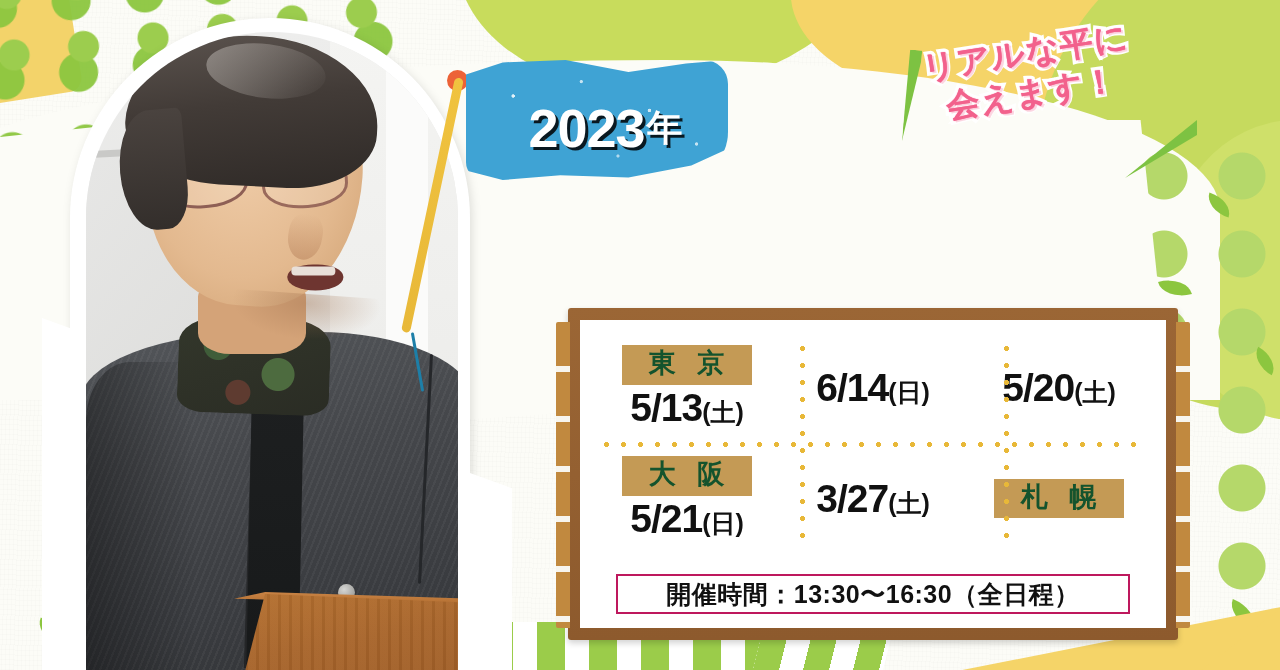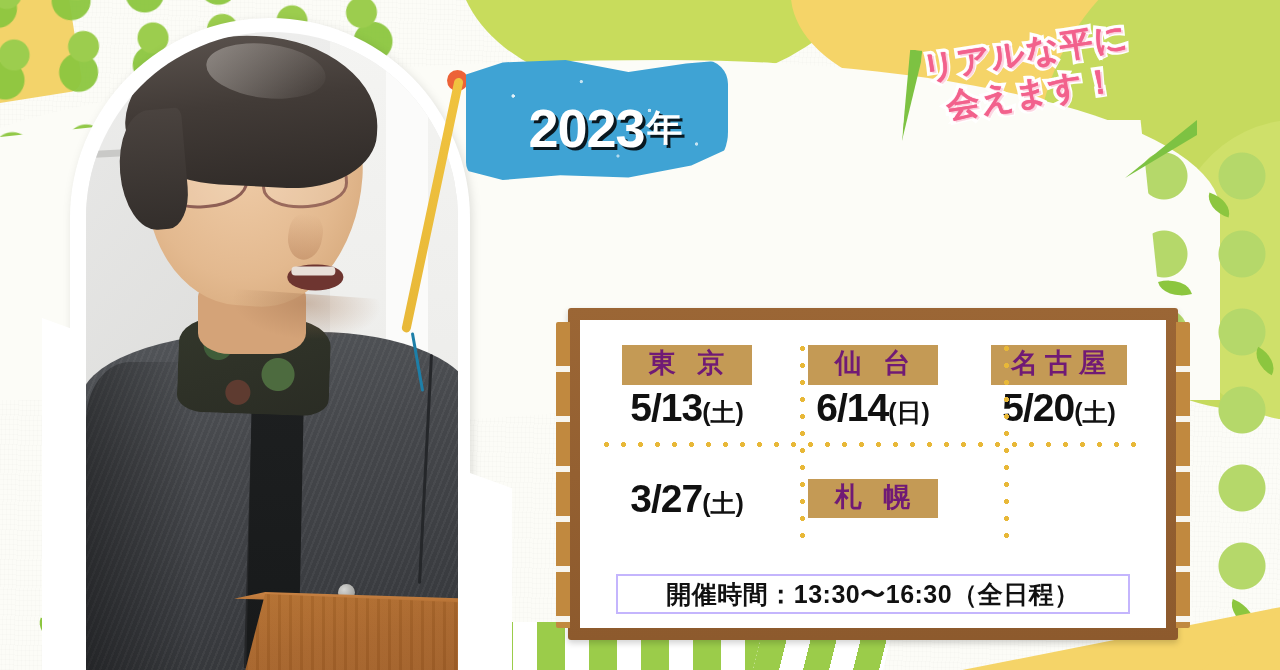--- a/index.html
+++ b/index.html
@@ -408,21 +408,21 @@
     display:grid;
     grid-template-columns:1fr 1fr 1fr;
     grid-template-rows:1fr 1fr;
   }
   .sched-cell {
     position:relative;
     display:flex; flex-direction:column;
     align-items:center; justify-content:center;
   }
   .city-badge {
-    background:#c49a55; color:#701a75;
+    background:#c49a55; color:#14532d;
     font-size:27px; font-weight:bold; letter-spacing:7px;
     padding:3px 14px 5px 20px;
     line-height:1.16;
     min-width:130px; text-align:center;
   }
   .date-line {
     margin-top:1px;
     font-size:39px; font-weight:bold; color:#111111;
     letter-spacing:-1px; white-space:nowrap;
   }
@@ -437,21 +437,21 @@
   .sep-v.v1 { left:206px; }
   .sep-v.v2 { left:410px; }
   .sep-h {
     position:absolute; left:4px; right:4px; top:110px; height:5px;
     background-image:radial-gradient(circle, #e8b838 2.4px, rgba(0,0,0,0) 2.6px);
     background-size:17px 5px;
   }
 
   .time-bar {
     position:absolute; left:36px; right:36px; bottom:14px; height:40px;
-    border:2px solid #c4b5fd;
+    border:2px solid #be185d;
     display:flex; align-items:center; justify-content:center;
     font-size:25px; font-weight:bold; color:#111111;
     letter-spacing:.5px;
     background:#ffffff;
   }
 
 </style>
 </head>
 <body>
 
@@ -559,33 +559,37 @@
       <div class="sched-grid">
 
         <div class="sched-cell">
           <div class="city-badge">東 京</div>
           <div class="date-line">
             <span>5/13</span><span class="dow">(土)</span>
           </div>
         </div>
 
         <div class="sched-cell">
-          <div class="city-badge">仙 台</div>
           <div class="date-line">
             <span>6/14</span><span class="dow">(日)</span>
           </div>
         </div>
 
         <div class="sched-cell">
-          <div class="city-badge">名古屋</div>
           <div class="date-line">
             <span>5/20</span><span class="dow">(土)</span>
           </div>
         </div>
 
+        <div class="sched-cell">
+          <div class="city-badge">大 阪</div>
+          <div class="date-line">
+            <span>5/21</span><span class="dow">(日)</span>
+          </div>
+        </div>
 
         <div class="sched-cell">
           <div class="date-line">
             <span>3/27</span><span class="dow">(土)</span>
           </div>
         </div>
 
         <div class="sched-cell">
           <div class="city-badge">札 幌</div>
         </div>

